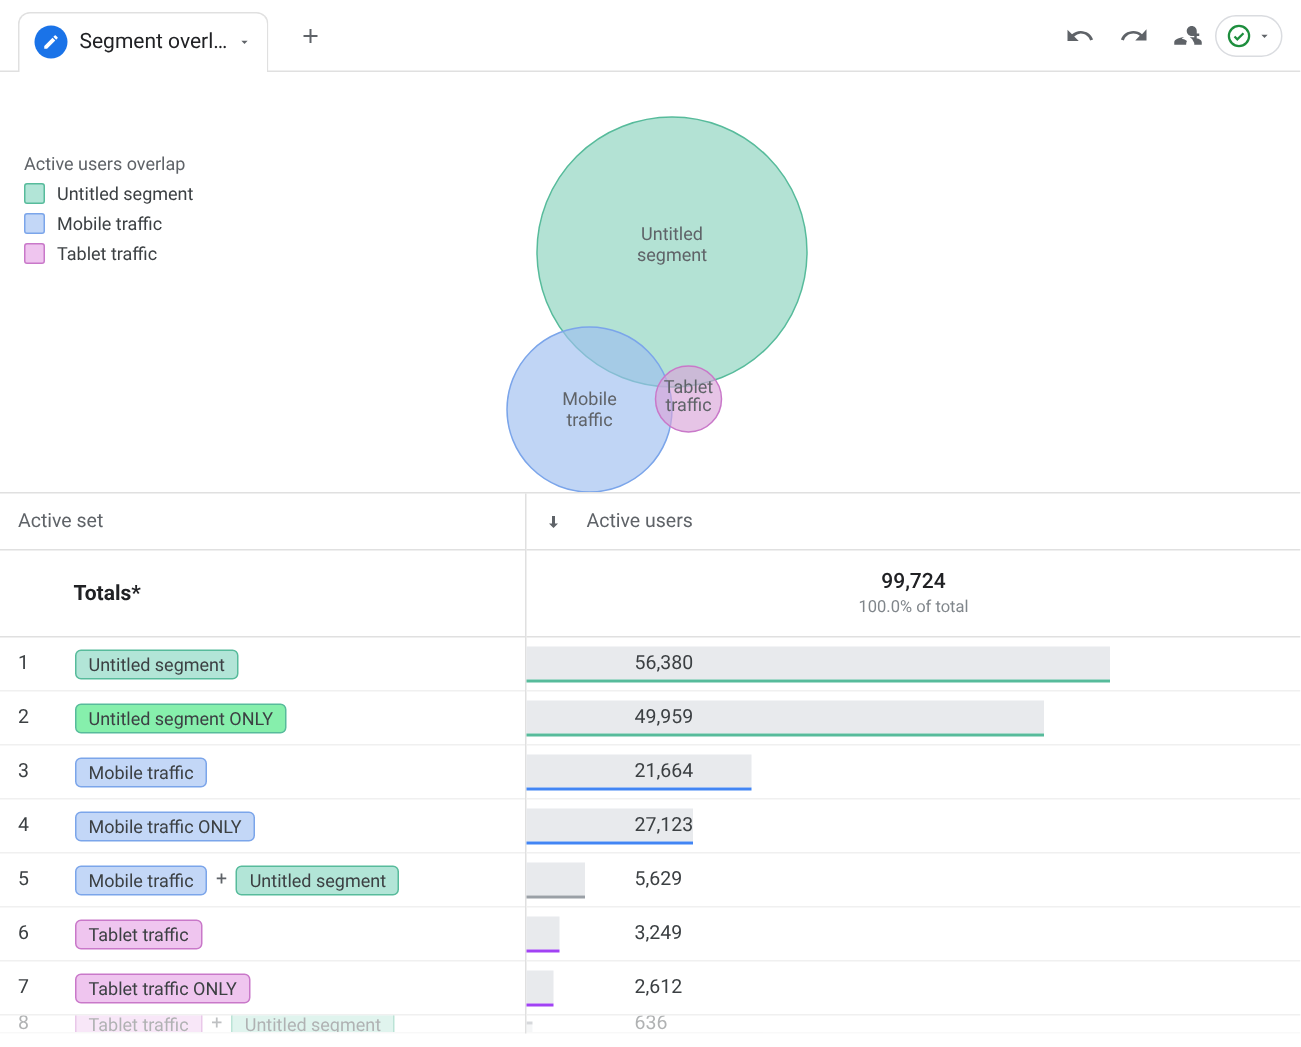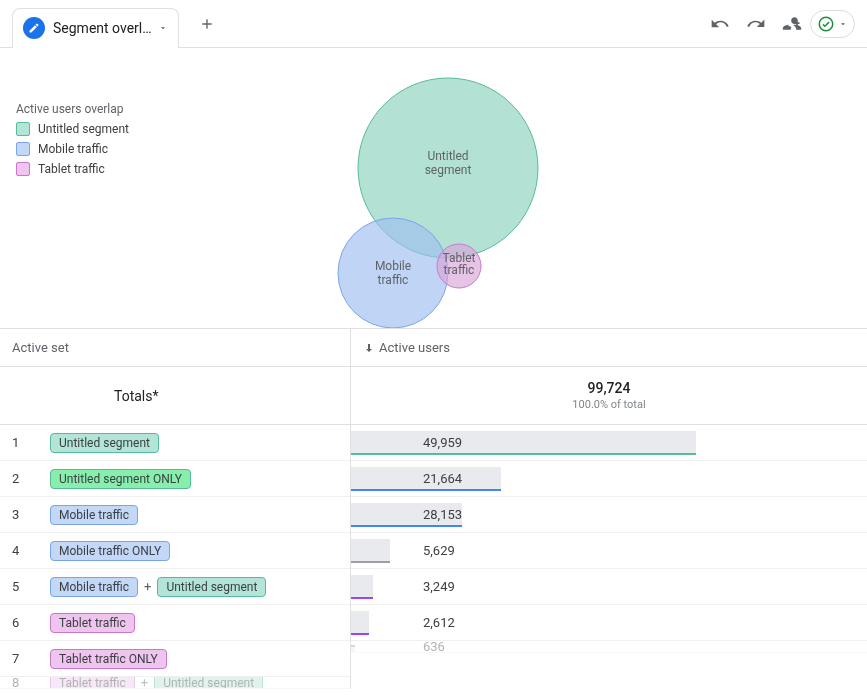--- a/index.html
+++ b/index.html
@@ -123,29 +123,29 @@
   }
   .header-row {
     height: 38px;
     display: flex;
     align-items: center;
     padding: 0 12px;
     color: #5f6368;
     font-size: 13px;
     border-bottom: 1px solid #e0e0e0;
   }
-  .header-sort { display:flex; align-items:center; gap:4px;}
+  .header-sort { display:flex; align-items:center; gap:16px;}
   .totals-row {
     height: 58px;
     display: flex;
     align-items: center;
     padding: 0 12px;
     border-bottom: 1px solid #e0e0e0;
   }
-  .totals-left { justify-content: flex-start; padding-left: 114px; font-weight: 400; font-size: 14px; color:#202124; }
+  .totals-left { justify-content: flex-start; padding-left: 49px; font-weight: 700; font-size: 14px; color:#202124; }
   .totals-right { flex-direction: column; align-items: center; justify-content:center; }
   .totals-value { font-weight:500; font-size:14px; color:#202124; margin-bottom:2px;}
   .totals-pct { font-size:11px; color:#80868b; }
   .data-row {
     height: 36px;
     display: flex;
     align-items: center;
     padding: 0 12px;
     border-bottom: 1px solid #f0f0f0;
   }
@@ -326,33 +326,38 @@
                 <path fill="#5f6368" d="M12 20l-6-6h4V4h4v10h4l-6 6z"></path>
               </svg>
             <span>Active users</span>
           </div>
           <div class="totals-row totals-right">
             <span class="totals-value">99,724</span>
             <span class="totals-pct">100.0% of total</span>
           </div>
           <div id="rows-right">
               <div class="bar-cell">
+                <div class="bar-bg" style="width:389px"></div>
+                <div class="bar-underline" style="width:389px;background:#57bb9b"></div>
+                <span class="bar-value">56,380</span>
+              </div>
+              <div class="bar-cell">
                 <div class="bar-bg" style="width:345px"></div>
                 <div class="bar-underline" style="width:345px;background:#57bb9b"></div>
                 <span class="bar-value">49,959</span>
               </div>
               <div class="bar-cell">
                 <div class="bar-bg" style="width:150px"></div>
                 <div class="bar-underline" style="width:150px;background:#4285f4"></div>
                 <span class="bar-value">21,664</span>
               </div>
               <div class="bar-cell">
                 <div class="bar-bg" style="width:111px"></div>
                 <div class="bar-underline" style="width:111px;background:#4285f4"></div>
-                <span class="bar-value">28,153</span>
+                <span class="bar-value">27,123</span>
               </div>
               <div class="bar-cell">
                 <div class="bar-bg" style="width:39px"></div>
                 <div class="bar-underline" style="width:39px;background:#9aa0a6"></div>
                 <span class="bar-value">5,629</span>
               </div>
               <div class="bar-cell">
                 <div class="bar-bg" style="width:22px"></div>
                 <div class="bar-underline" style="width:22px;background:#a142f4"></div>
                 <span class="bar-value">3,249</span>

